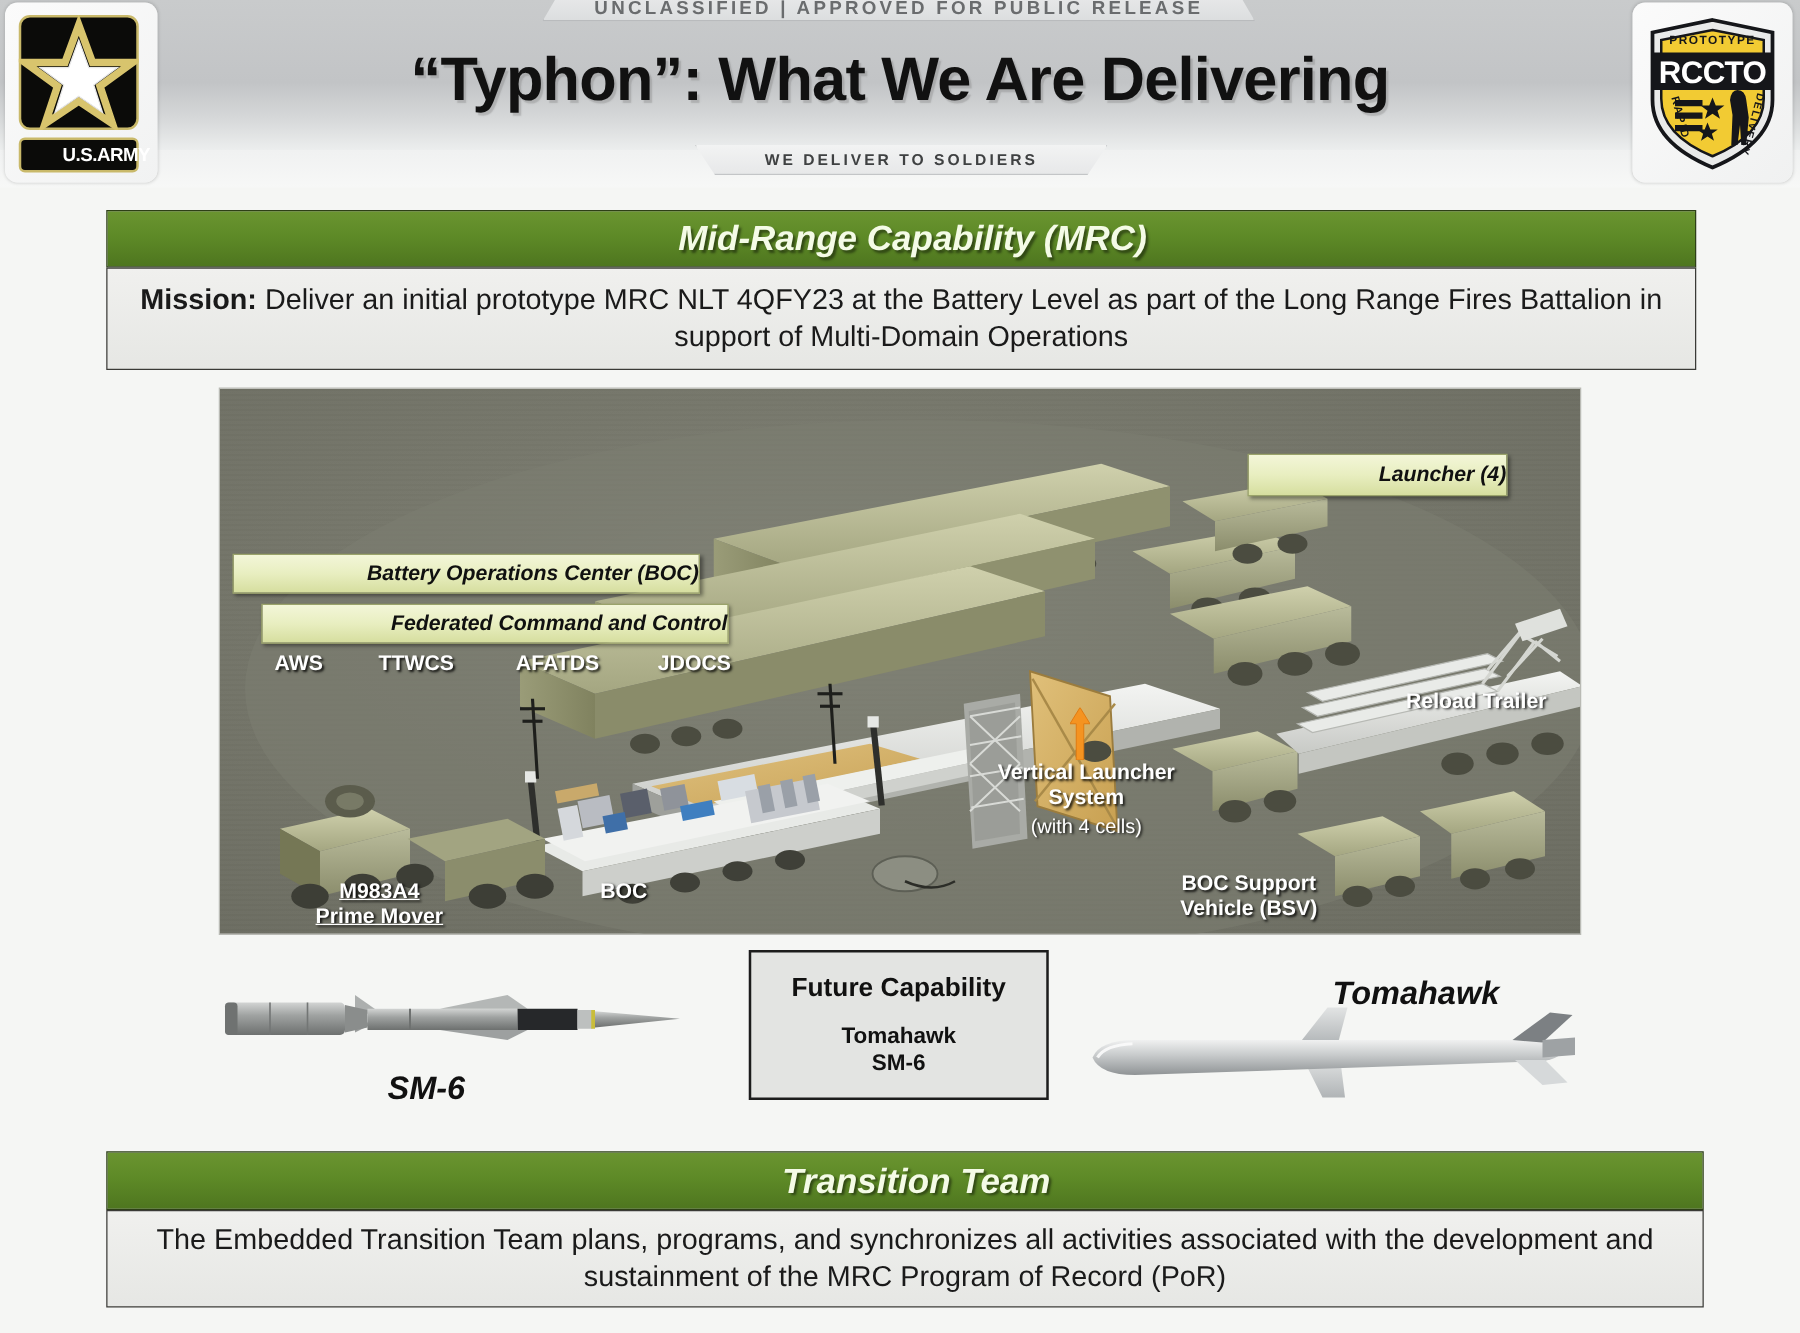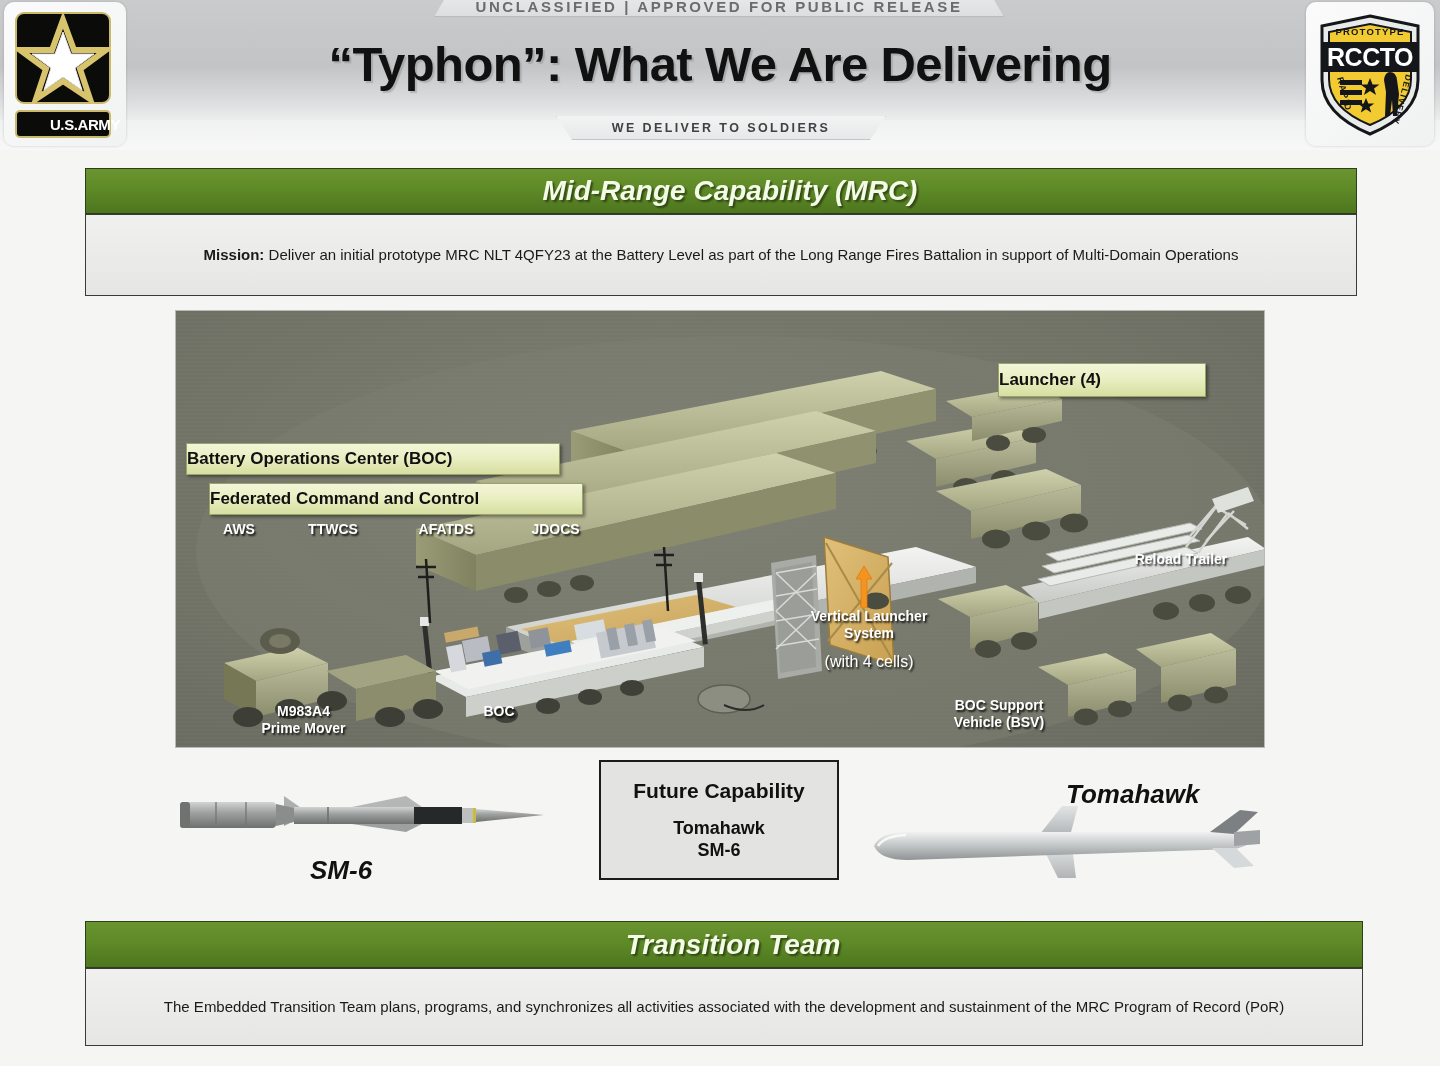--- a/index.html
+++ b/index.html
@@ -84,47 +84,47 @@
   .green-bar span {
     color:#f4fbe6; font-size:28px; font-weight:bold; font-style:italic;
     text-shadow: 2px 2px 2px rgba(0,0,0,0.45);
   }
   .text-panel {
     position:absolute;
     background: linear-gradient(180deg,#f0f0ee 0%, #e6e7e4 100%);
     border:1.5px solid #3a3a36;
     display:flex; align-items:center; justify-content:center; text-align:center;
   }
-  .text-panel p { font-size:15px; color:#1a1a1a; line-height:1.3; padding:0 18px; }
+  .text-panel p { font-size:23px; color:#1a1a1a; line-height:1.3; padding:0 18px; }
   .text-panel b { font-weight:bold; }
 
   
   .photo {
     position:absolute; left:175px; top:310px; width:1090px; height:438px;
     background: radial-gradient(ellipse at 45% 40%, #83847a 0%, #76776b 45%, #6a6b60 100%);
     border:1px solid #b9bab4; overflow:hidden;
   }
   .photo-noise {
     position:absolute; inset:0;
     background:
       repeating-linear-gradient(0deg, rgba(255,255,255,0.012) 0 2px, rgba(0,0,0,0.012) 2px 4px);
   }
 
   
   .callout {
     position:absolute;
     background: linear-gradient(180deg,#f3f6d8 0%, #e8eec0 50%, #d6de9f 100%);
     border:1px solid #9aa36a;
     box-shadow: 2px 2px 3px rgba(0,0,0,0.4);
-    display:flex; align-items:center; justify-content:flex-start;
+    display:flex; align-items:center; justify-content:flex-end;font-style:italic;
   }
   .callout span { font-size:17px; font-weight:bold; color:#101010; }
 
   .photo-label {
-    position:absolute; color:#fff; font-weight:bold; font-size:14px;
+    position:absolute; color:#fff; font-weight:bold; font-size:17px;
     text-shadow: 1.5px 1.5px 2px rgba(0,0,0,0.85); text-align:center;
     line-height:1.18;
   }
   .photo-label.sub { font-weight:normal; font-size:16px; }
 
   .orange-arrow { position:absolute; width:16px; height:42px; }
 
   
   .sm6-label, .tomahawk-label {
     position:absolute; font-size:26px; font-weight:bold; font-style:italic; color:#111;
@@ -409,21 +409,21 @@
   </div>
   <div class="callout" style="left:822px; top:52px; width:208px; height:34px;">
     <span>Launcher (4)</span>
   </div>
 
   <div class="photo-label" style="left:28px; top:210px; width:70px;">AWS</div>
   <div class="photo-label" style="left:112px; top:210px; width:90px;">TTWCS</div>
   <div class="photo-label" style="left:220px; top:210px; width:100px;">AFATDS</div>
   <div class="photo-label" style="left:332px; top:210px; width:95px;">JDOCS</div>
 
-  <div class="photo-label" style="left:40px; top:392px; width:175px; white-space:pre-line;">M983A4
+  <div class="photo-label" style="left:40px; top:392px; width:175px; white-space:pre-line;text-decoration:underline;">M983A4
 Prime Mover</div>
   <div class="photo-label" style="left:268px; top:392px; width:110px;">BOC</div>
   <div class="photo-label" style="left:588px; top:297px; width:210px; white-space:pre-line;">Vertical Launcher
 System</div>
   <div class="photo-label sub" style="left:588px; top:342px; width:210px;">(with 4 cells)</div>
   <div class="photo-label" style="left:718px; top:386px; width:210px; white-space:pre-line;">BOC Support
 Vehicle (BSV)</div>
   <div class="photo-label" style="left:925px; top:240px; width:160px;">Reload Trailer</div>
 </div>
 

